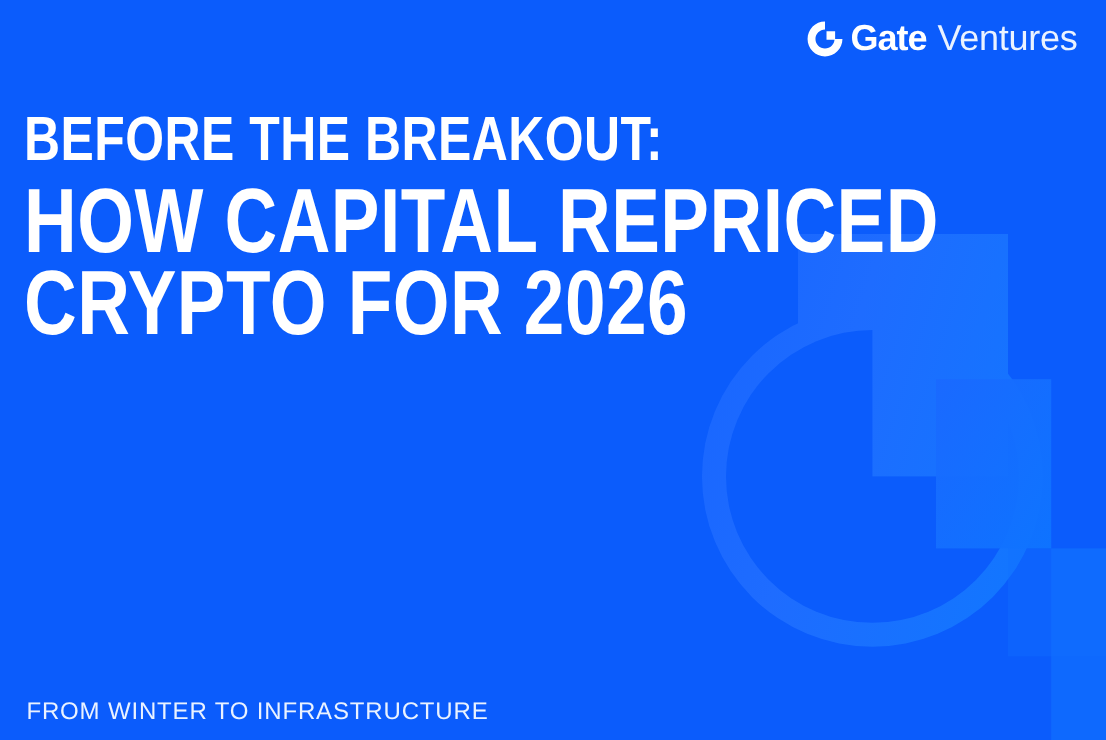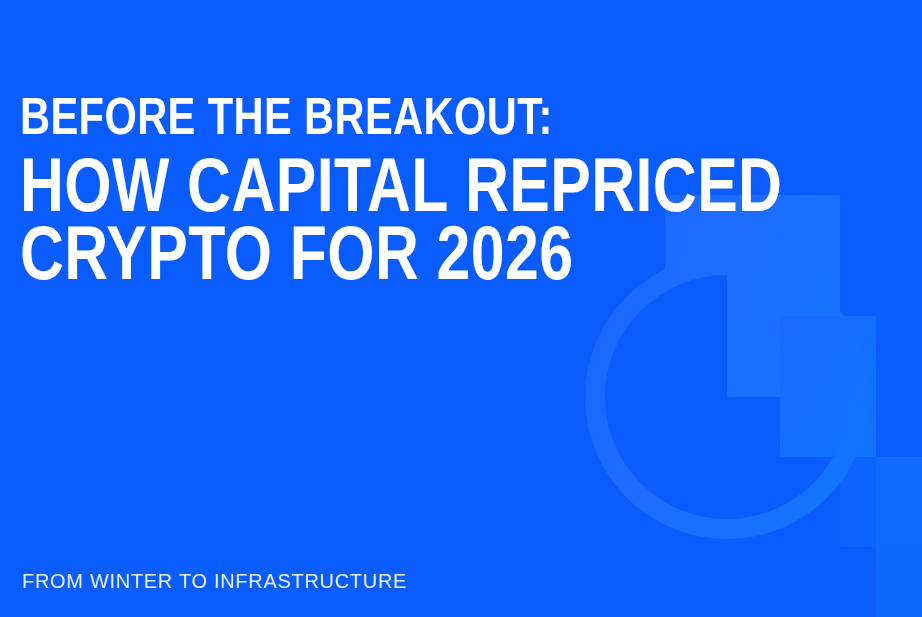--- a/index.html
+++ b/index.html
@@ -88,21 +88,21 @@
     transform: scaleX(0.80);
   }
   .title-line.l2 {
     margin-top: -2px;
   }
 
   
   .footer-tag {
     position: absolute;
     left: 22px;
-    bottom: 24px;
+    bottom: 12px;
     color: #EAF2FF;
     font-size: 20px;
     font-weight: 400;
     letter-spacing: 0.7px;
     text-transform: uppercase;
     white-space: nowrap;
     z-index: 4;
   }
 </style>
 </head>
@@ -137,20 +137,31 @@
     <g mask="url(#ringMask)">
       <rect x="560" y="180" width="362" height="400" fill="url(#wmGrad)"></rect>
     </g>
 
     <rect x="780" y="316" width="96" height="141" fill="url(#wmGrad2)" opacity="0.95"></rect>
 
     <rect x="876" y="457" width="46" height="160" fill="#1374FF" opacity="0.55"></rect>
     <rect x="840" y="457" width="82" height="90" fill="#1270FF" opacity="0.35"></rect>
   </svg>
 
+  <div class="brand">
+    <svg class="brand-mark" viewBox="0 0 64 64" xmlns="http://www.w3.org/2000/svg" aria-hidden="true">
+
+      <path fill="#FFFFFF" d="M32 2C15.43 2 2 15.43 2 32s13.43 30 30 30 30-13.43 30-30h-13.6
+               c0 9.06-7.34 16.4-16.4 16.4S15.6 41.06 15.6 32 22.94 15.6 32 15.6V2z"></path>
+
+      <path fill="#FFFFFF" d="M34.6 18.6h14.8v14.8H34.6z"></path>
+    </svg>
+    <span class="brand-gate">Gate</span>
+    <span class="brand-ventures">Ventures</span>
+  </div>
 
   <div class="headline">
     <div class="kicker">BEFORE THE BREAKOUT:</div>
     <div class="title-line l1">HOW CAPITAL REPRICED</div>
     <div class="title-line l2">CRYPTO FOR 2026</div>
   </div>
 
   <div class="footer-tag">FROM WINTER TO INFRASTRUCTURE</div>
 
 </div>

